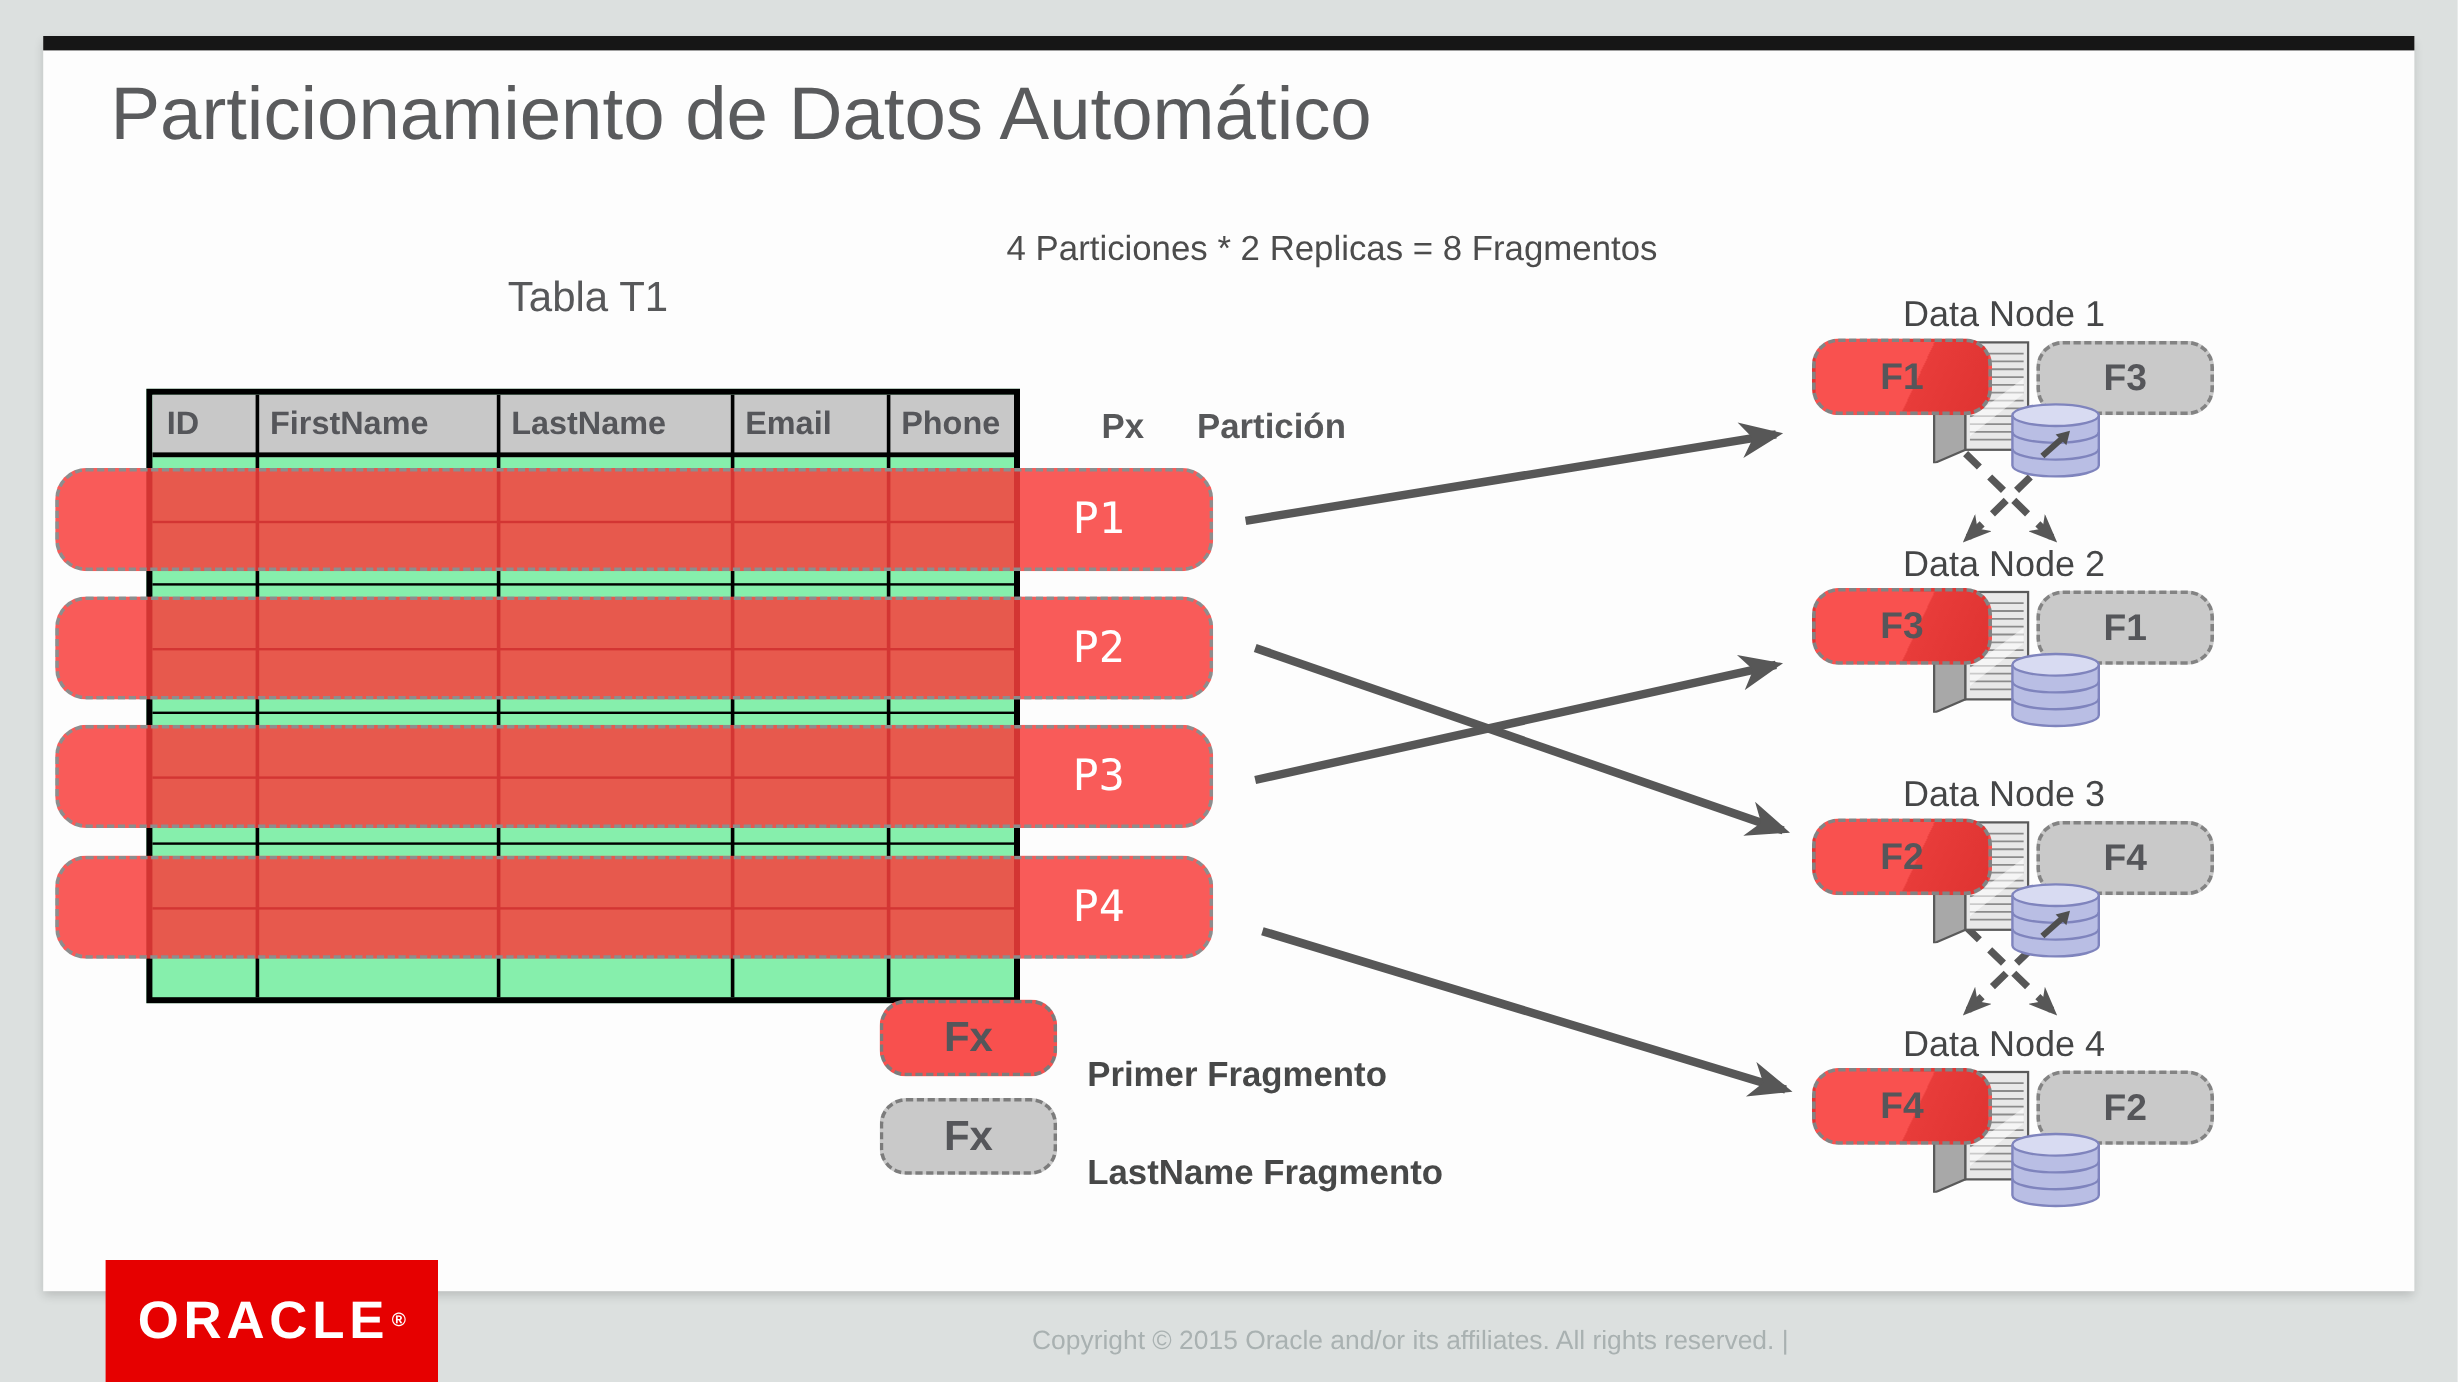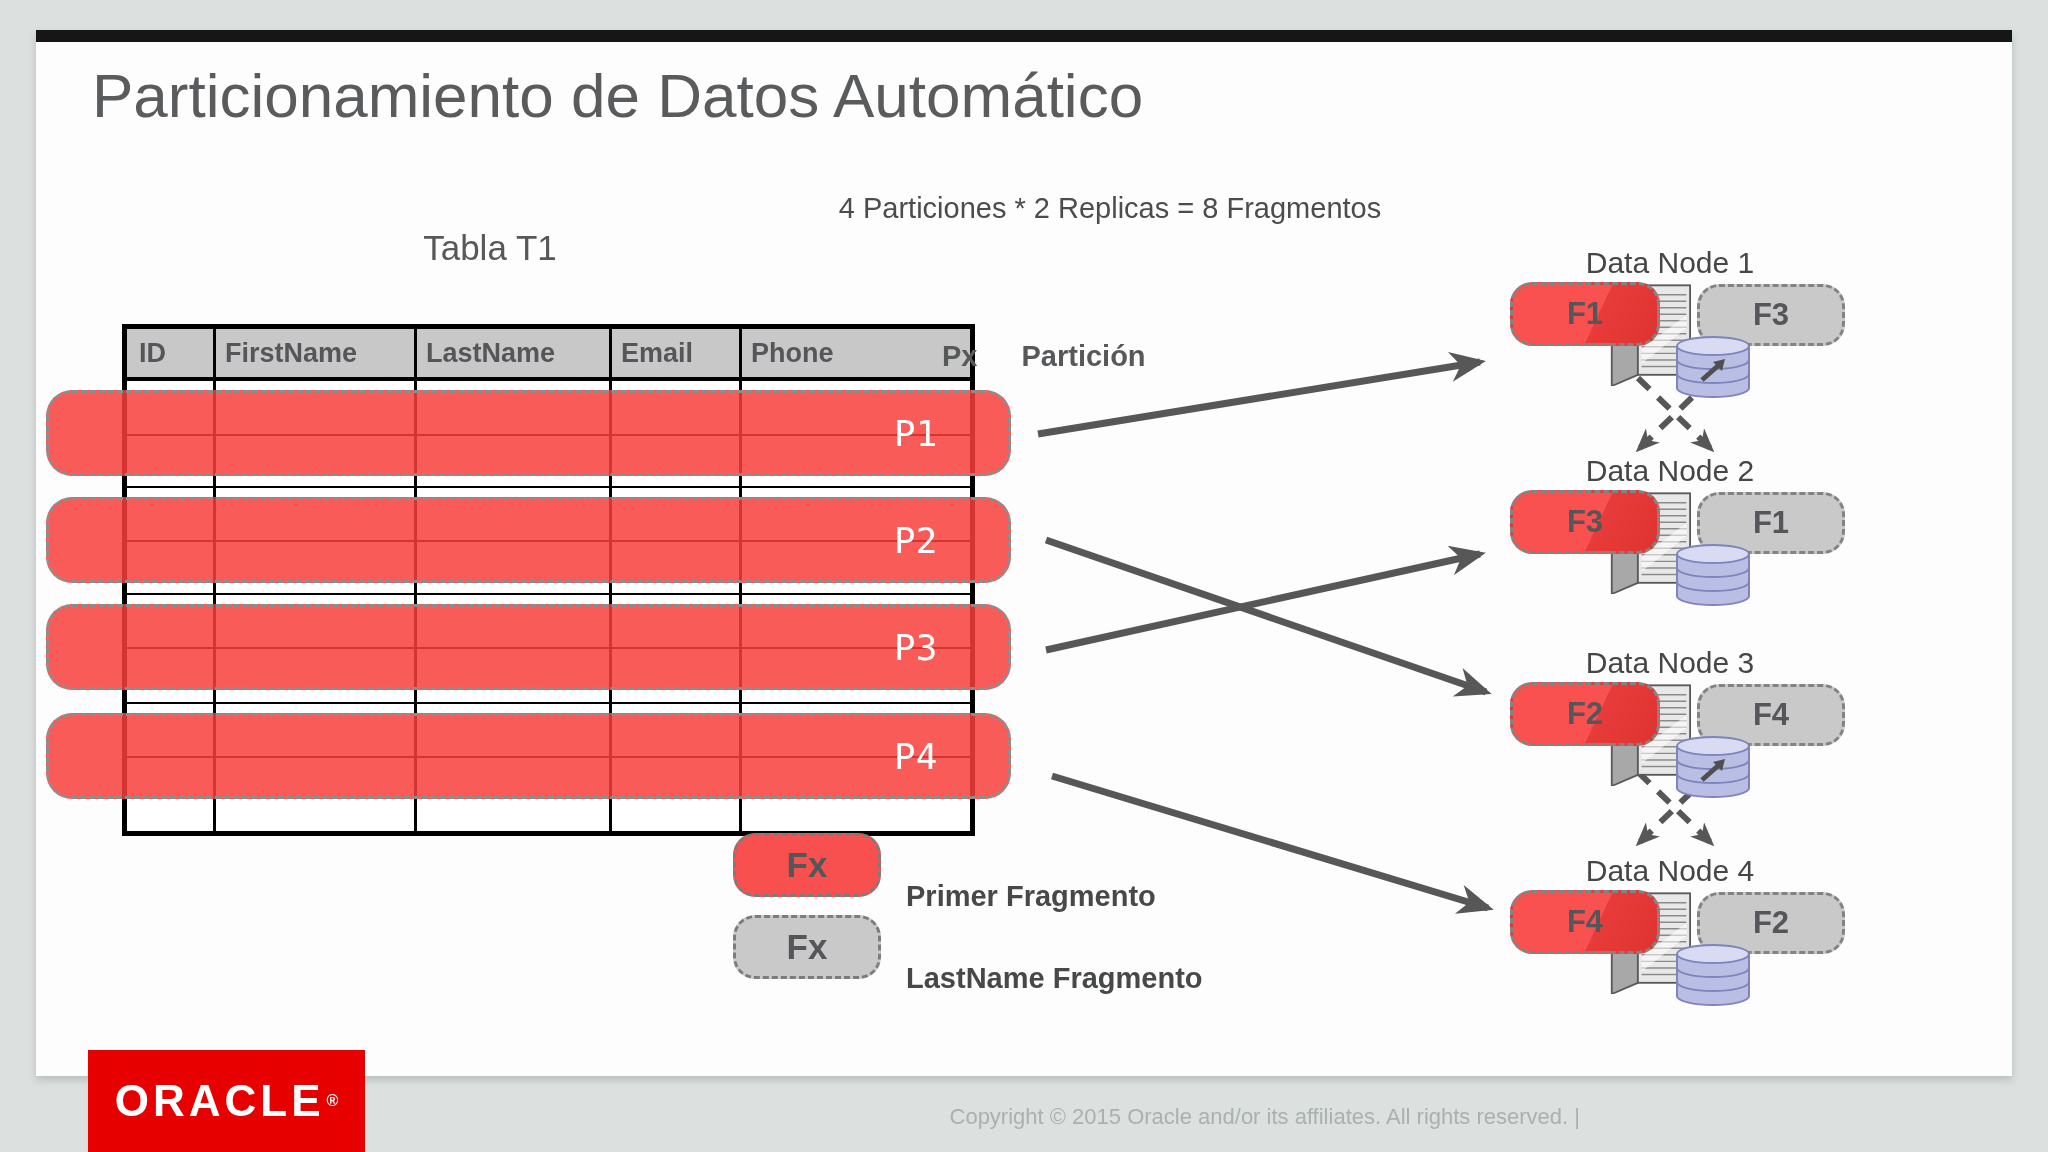--- a/index.html
+++ b/index.html
@@ -7,38 +7,38 @@
        background:#dce0df;font-family:"Liberation Sans",sans-serif;}
   .abs{position:absolute;}
   .slide{left:36px;top:30px;width:1976px;height:1046px;background:#fdfdfd;
          box-shadow:0 4px 8px rgba(0,0,0,.16);}
   .top-bar{left:36px;top:30px;width:1976px;height:12px;background:#161616;z-index:7;}
   .page-title{left:92px;top:60px;width:1400px;font-size:62px;color:#5a5b5d;z-index:2;}
   .table-title{left:330px;top:228px;width:320px;text-align:center;font-size:35px;color:#57585a;z-index:2;}
   .subtitle{left:780px;top:192px;width:660px;text-align:center;font-size:29px;color:#4c4c4c;z-index:2;}
 
   
-  .t1-table{left:122px;top:324px;width:853px;height:512px;border:5px solid #000;
-            box-sizing:border-box;background:#ffffff;z-index:1;}
+  .t1-table{left:122px;top:324px;width:728px;height:512px;border:5px solid #000;
+            box-sizing:border-box;background:#86efac;z-index:1;}
   .t1-header{position:absolute;left:0;top:0;width:100%;height:48px;background:#c8c8c8;
              border-bottom:4px solid #000;}
   .t1-header .hcell{position:absolute;top:0;height:48px;line-height:48px;
                     font-weight:bold;font-size:27px;color:#55565a;padding-left:12px;box-sizing:border-box;}
   .vline{position:absolute;top:0;bottom:0;width:3px;background:#000;}
   .hline{position:absolute;left:0;right:0;height:2px;background:#000;}
 
   
   .partition-band{position:absolute;left:46px;width:965px;height:86px;
       background:rgba(248,62,60,.85);border:3px dashed #8d8d8d;border-radius:26px;
       box-sizing:border-box;z-index:2;}
   .partition-band .p-label{position:absolute;left:845px;top:50%;transform:translateY(-50%);
       color:#fff;font-size:36px;font-family:"DejaVu Sans Mono",monospace;}
 
   .px-legend{left:918px;top:340px;z-index:2;display:flex;gap:44px;
-             font-size:29px;font-weight:bold;color:#57585a;margin-left:24px;}
+             font-size:29px;font-weight:bold;color:#57585a;}
 
   
   .legend-box{position:absolute;width:148px;height:64px;border-radius:22px;border:3px dashed #7c7c7c;
       box-sizing:border-box;display:flex;align-items:center;justify-content:center;
       font-size:35px;font-weight:bold;color:#55565a;z-index:2;}
   .legend-box.red{background:#f8504e;}
   .legend-box.gray{background:#c9c9c9;}
   .legend-label{position:absolute;font-size:29px;font-weight:bold;color:#474848;z-index:2;margin-top:32px;}
 
   
@@ -54,21 +54,21 @@
   .server-icon{position:absolute;left:93px;top:30px;z-index:2;}
   .db-icon{position:absolute;left:167px;top:88px;z-index:5;}
 
   .arrow-layer{left:0;top:0;z-index:3;pointer-events:none;}
 
   
   .oracle-logo{left:88px;top:1050px;width:277px;height:102px;background:#e60000;z-index:8;
         display:flex;align-items:center;justify-content:center;color:#fff;
         font-size:44px;font-weight:bold;letter-spacing:4px;}
   .oracle-logo sup{font-size:16px;margin-left:2px;letter-spacing:0;}
-  .copyright{left:860px;top:1104px;width:720px;text-align:right;font-size:22px;color:#a9b1b1;z-index:8;}
+  .copyright{left:860px;top:1104px;width:720px;text-align:left;font-size:22px;color:#a9b1b1;z-index:8;}
 </style>
 </head>
 <body>
 
 <div class="abs slide"></div>
 <div class="abs top-bar"></div>
 
 <div class="abs page-title">Particionamiento de Datos Automático</div>
 <div class="abs table-title">Tabla T1</div>
 <div class="abs subtitle">4 Particiones * 2 Replicas = 8 Fragmentos</div>

